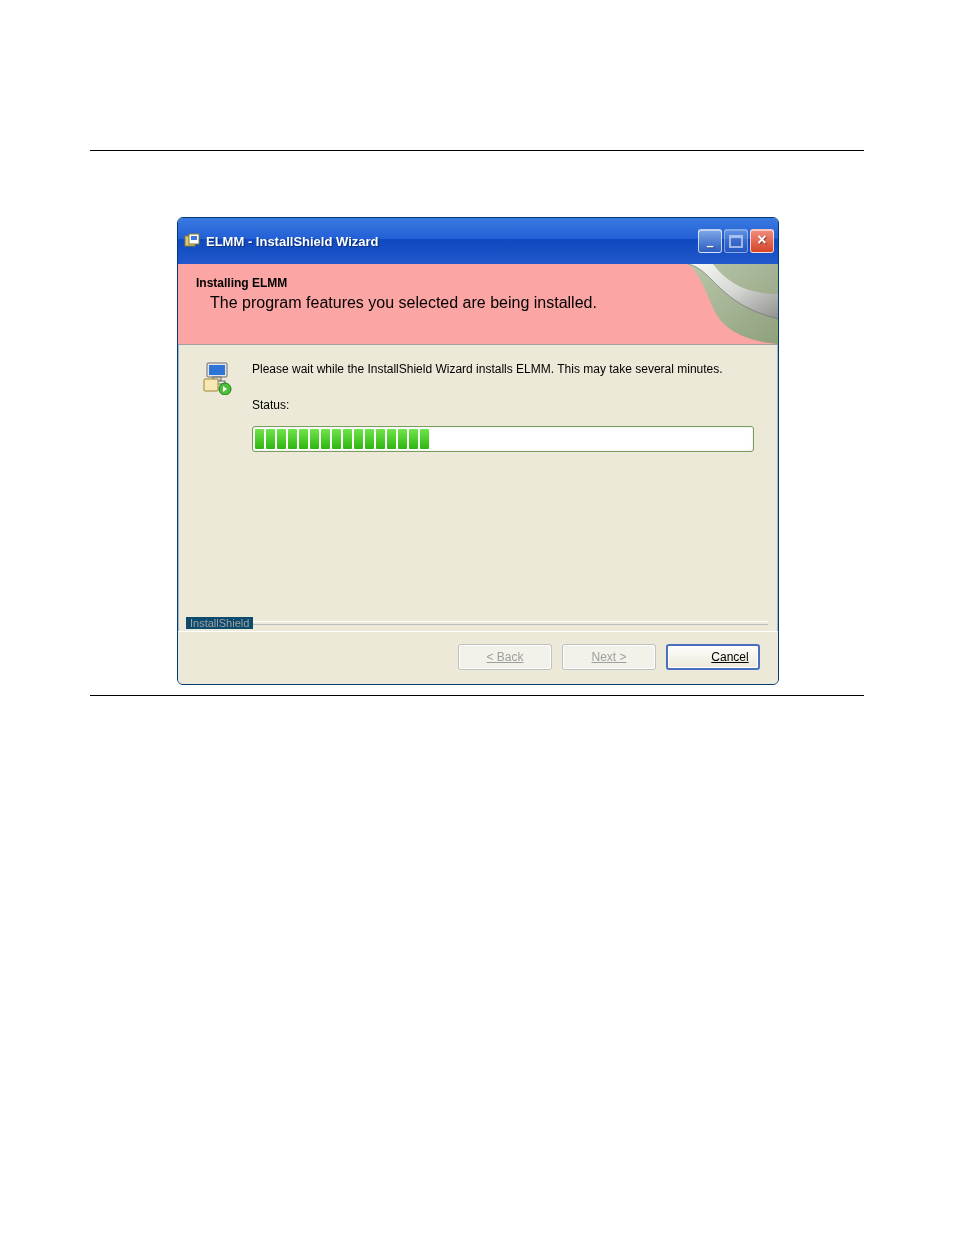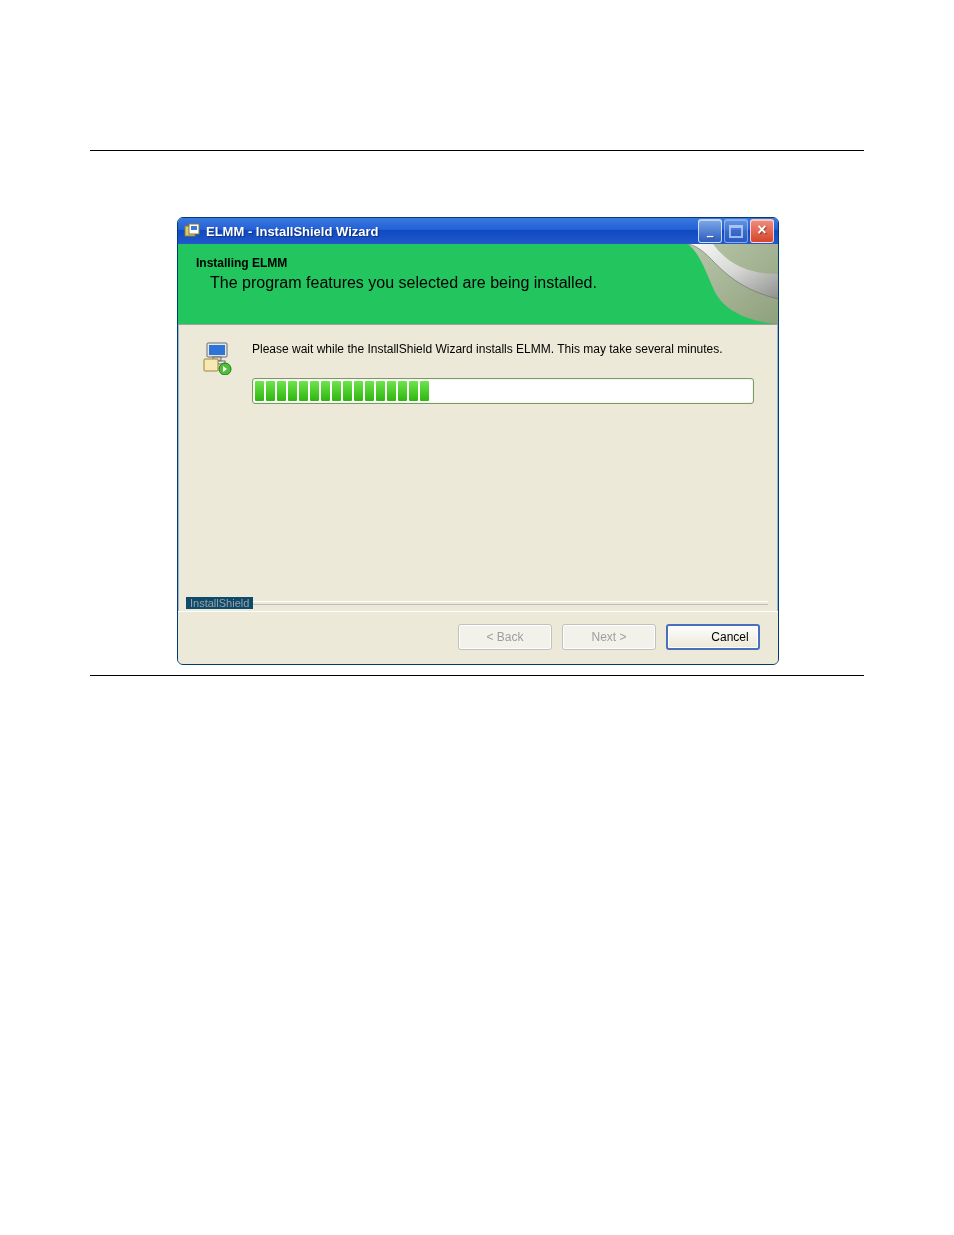--- a/index.html
+++ b/index.html
@@ -31,21 +31,21 @@
     border: 1px solid #003c74;
     border-radius: 6px;
     overflow: hidden;
     box-shadow: 0 0 0 1px #9db5d0 inset;
     background: #ece9d8;
   }
   
   .titlebar {
     display: flex;
     align-items: center;
-    height: 26px;
+    height: 46px;
     padding: 0 4px 0 6px;
     background: linear-gradient(to bottom, #3a79e0 0%, #2360d6 45%, #0f49c0 46%, #2159cc 100%);
     color: #fff;
     font-weight: bold;
     font-size: 13px;
     text-shadow: 1px 1px 1px rgba(0,0,0,0.4);
   }
   .titlebar .title-icon {
     width: 16px;
     height: 16px;
@@ -78,21 +78,21 @@
     background: linear-gradient(to bottom,#7ea9e8,#2d5dbf);
     opacity: 0.6;
   }
   .win-btn.close { background: linear-gradient(to bottom,#f08d7e,#d6452a); }
   .win-btn .glyph { color: #fff; font-weight: bold; font-size: 13px; line-height: 1; }
   .win-btn.min .glyph::before { content: "\2013"; position: relative; top: 4px; }
   .win-btn.max .glyph { width:10px; height:8px; border:2px solid #fff; border-top-width:3px; }
   .win-btn.close .glyph::before { content: "\00D7"; font-size: 16px; position: relative; top: -1px; }
   
   .header-panel {
-    background: #22c55e;
+    background: #fca5a5;
     border-bottom: 1px solid #a0a0a0;
     padding: 12px 18px 16px 18px;
     position: relative;
     overflow: hidden;
     min-height: 52px;
   }
   .header-panel h1 {
     margin: 0 0 4px 0;
     font-size: 12px;
     font-weight: bold;
@@ -186,20 +186,21 @@
   .btn {
     min-width: 94px;
     height: 26px;
     border: 1px solid #8a8a8a;
     border-radius: 3px;
     background: linear-gradient(to bottom,#fdfdfd,#ece9d8);
     font-family: inherit;
     font-size: 12px;
     color: #333;
     box-shadow: inset 0 0 0 1px #fff;
+    text-decoration: underline;
   }
   .btn.disabled {
     color: #9e9e9e;
     background: #f2f1ea;
     border-color: #c0c0c0;
   }
   .btn.default {
     border: 2px solid #4a6fbf;
     color: #000;
     padding-left: 40px;
@@ -268,20 +269,21 @@
               <rect x="10" y="16" width="8" height="4" fill="#cfcfcf" stroke="#6a6a6a"></rect>
               <rect x="6" y="20" width="16" height="3" fill="#e8e8e8" stroke="#6a6a6a"></rect>
               <rect x="1" y="18" width="14" height="12" rx="1" fill="#f7e9b5" stroke="#9d8433"></rect>
               <circle cx="22" cy="28" r="6" fill="#4fbf3a" stroke="#1f7a12"></circle>
               <path d="M22 24 L22 32 M18 28 L26 28" stroke="#fff" stroke-width="0"></path>
               <path d="M20 25 L24 28 L20 31 Z" fill="#fff"></path>
             </svg>
           </div>
           <div class="body-text">
             <p class="msg">Please wait while the InstallShield Wizard installs ELMM. This may take several minutes.</p>
+            <p class="status-label">Status:</p>
             <div class="progress-outer">
               <div class="progress-inner" id="progress-inner">
                   <div class="progress-chunk"></div>
                   <div class="progress-chunk"></div>
                   <div class="progress-chunk"></div>
                   <div class="progress-chunk"></div>
                   <div class="progress-chunk"></div>
                   <div class="progress-chunk"></div>
                   <div class="progress-chunk"></div>
                   <div class="progress-chunk"></div>

